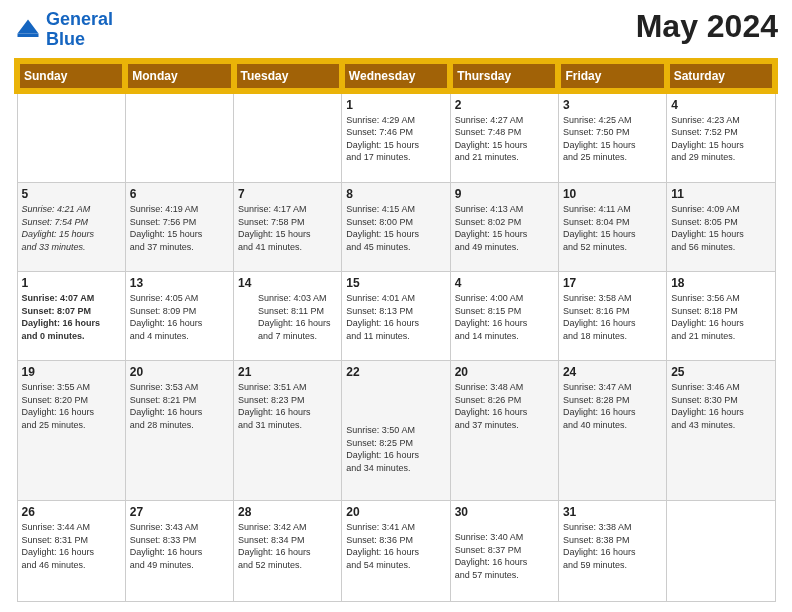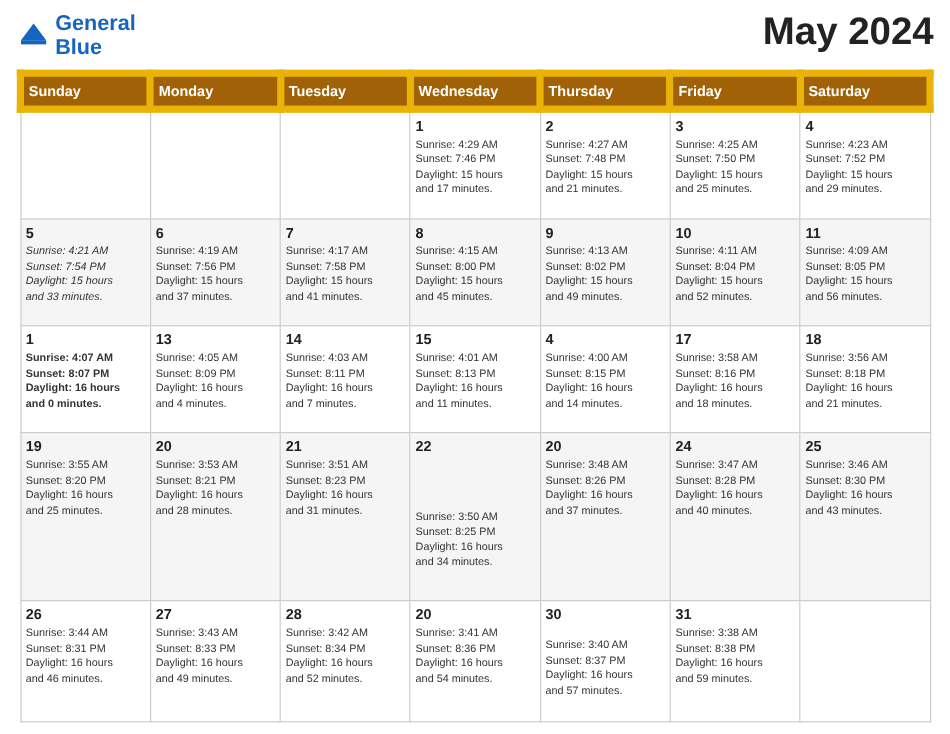--- a/index.html
+++ b/index.html
@@ -229,21 +229,21 @@
           </td>
           <td>
             <span class="day-number">13</span>
             <div class="day-info" style="white-space: pre-line;">Sunrise: 4:05 AM
 Sunset: 8:09 PM
 Daylight: 16 hours
 and 4 minutes.</div>
           </td>
           <td>
             <span class="day-number">14</span>
-            <div class="day-info" style="white-space: pre-line;">Sunrise: 4:03 AM
+            <div class="day-info" style="white-space: pre-line; margin-left: 20px;">Sunrise: 4:03 AM
 Sunset: 8:11 PM
 Daylight: 16 hours
 and 7 minutes.</div>
           </td>
           <td>
             <span class="day-number">15</span>
             <div class="day-info" style="white-space: pre-line;">Sunrise: 4:01 AM
 Sunset: 8:13 PM
 Daylight: 16 hours
 and 11 minutes.</div>

